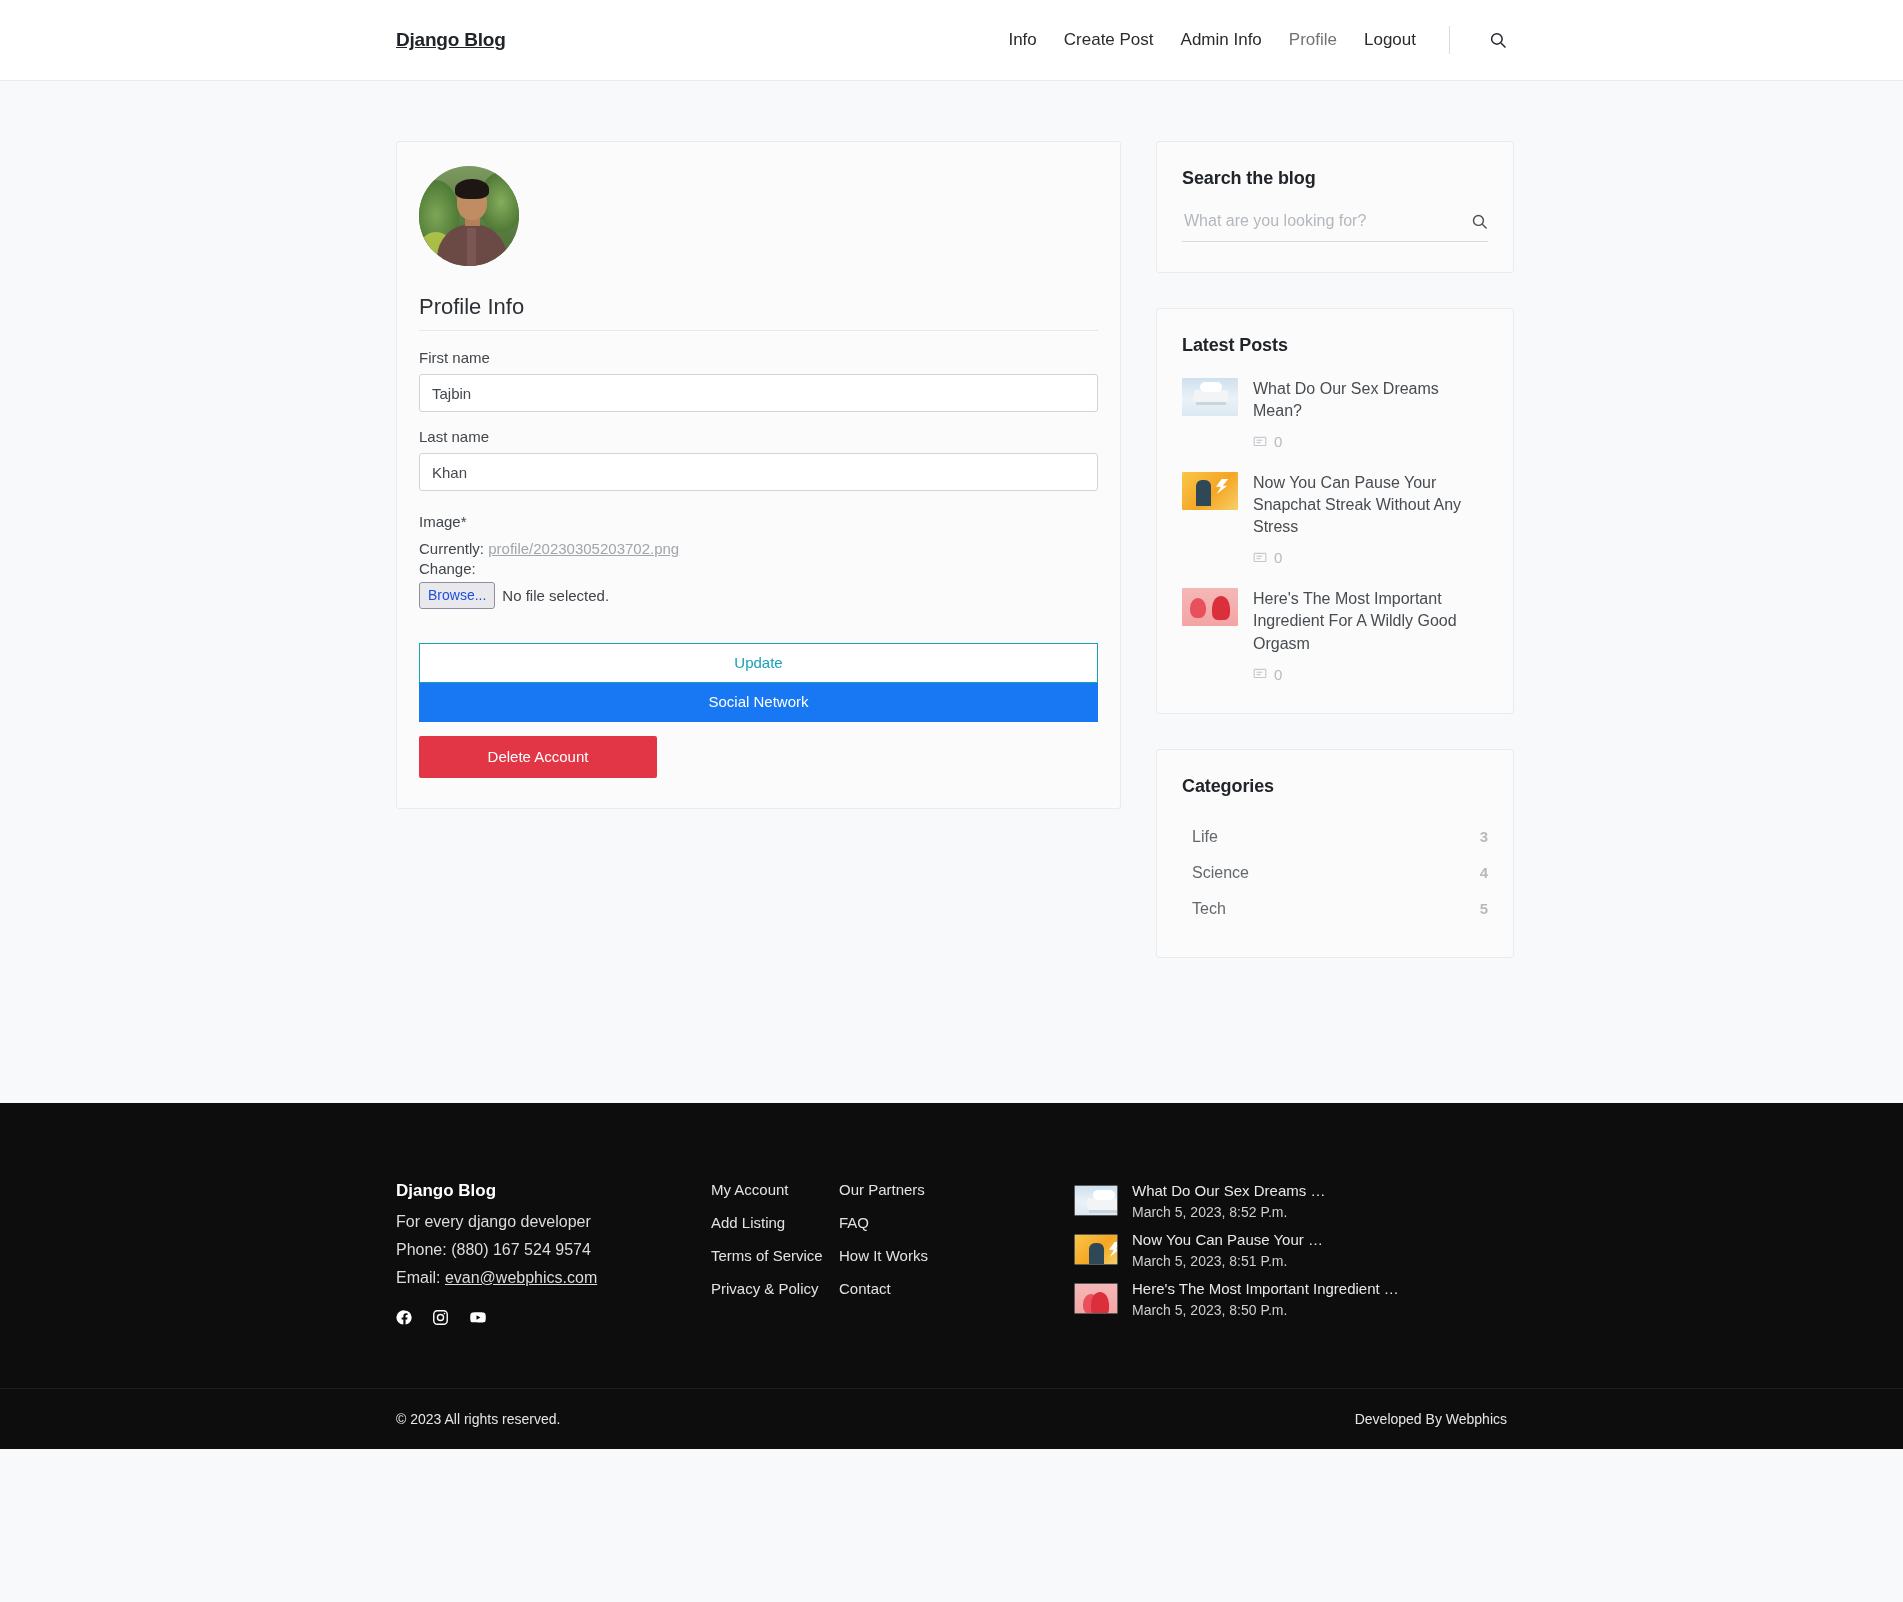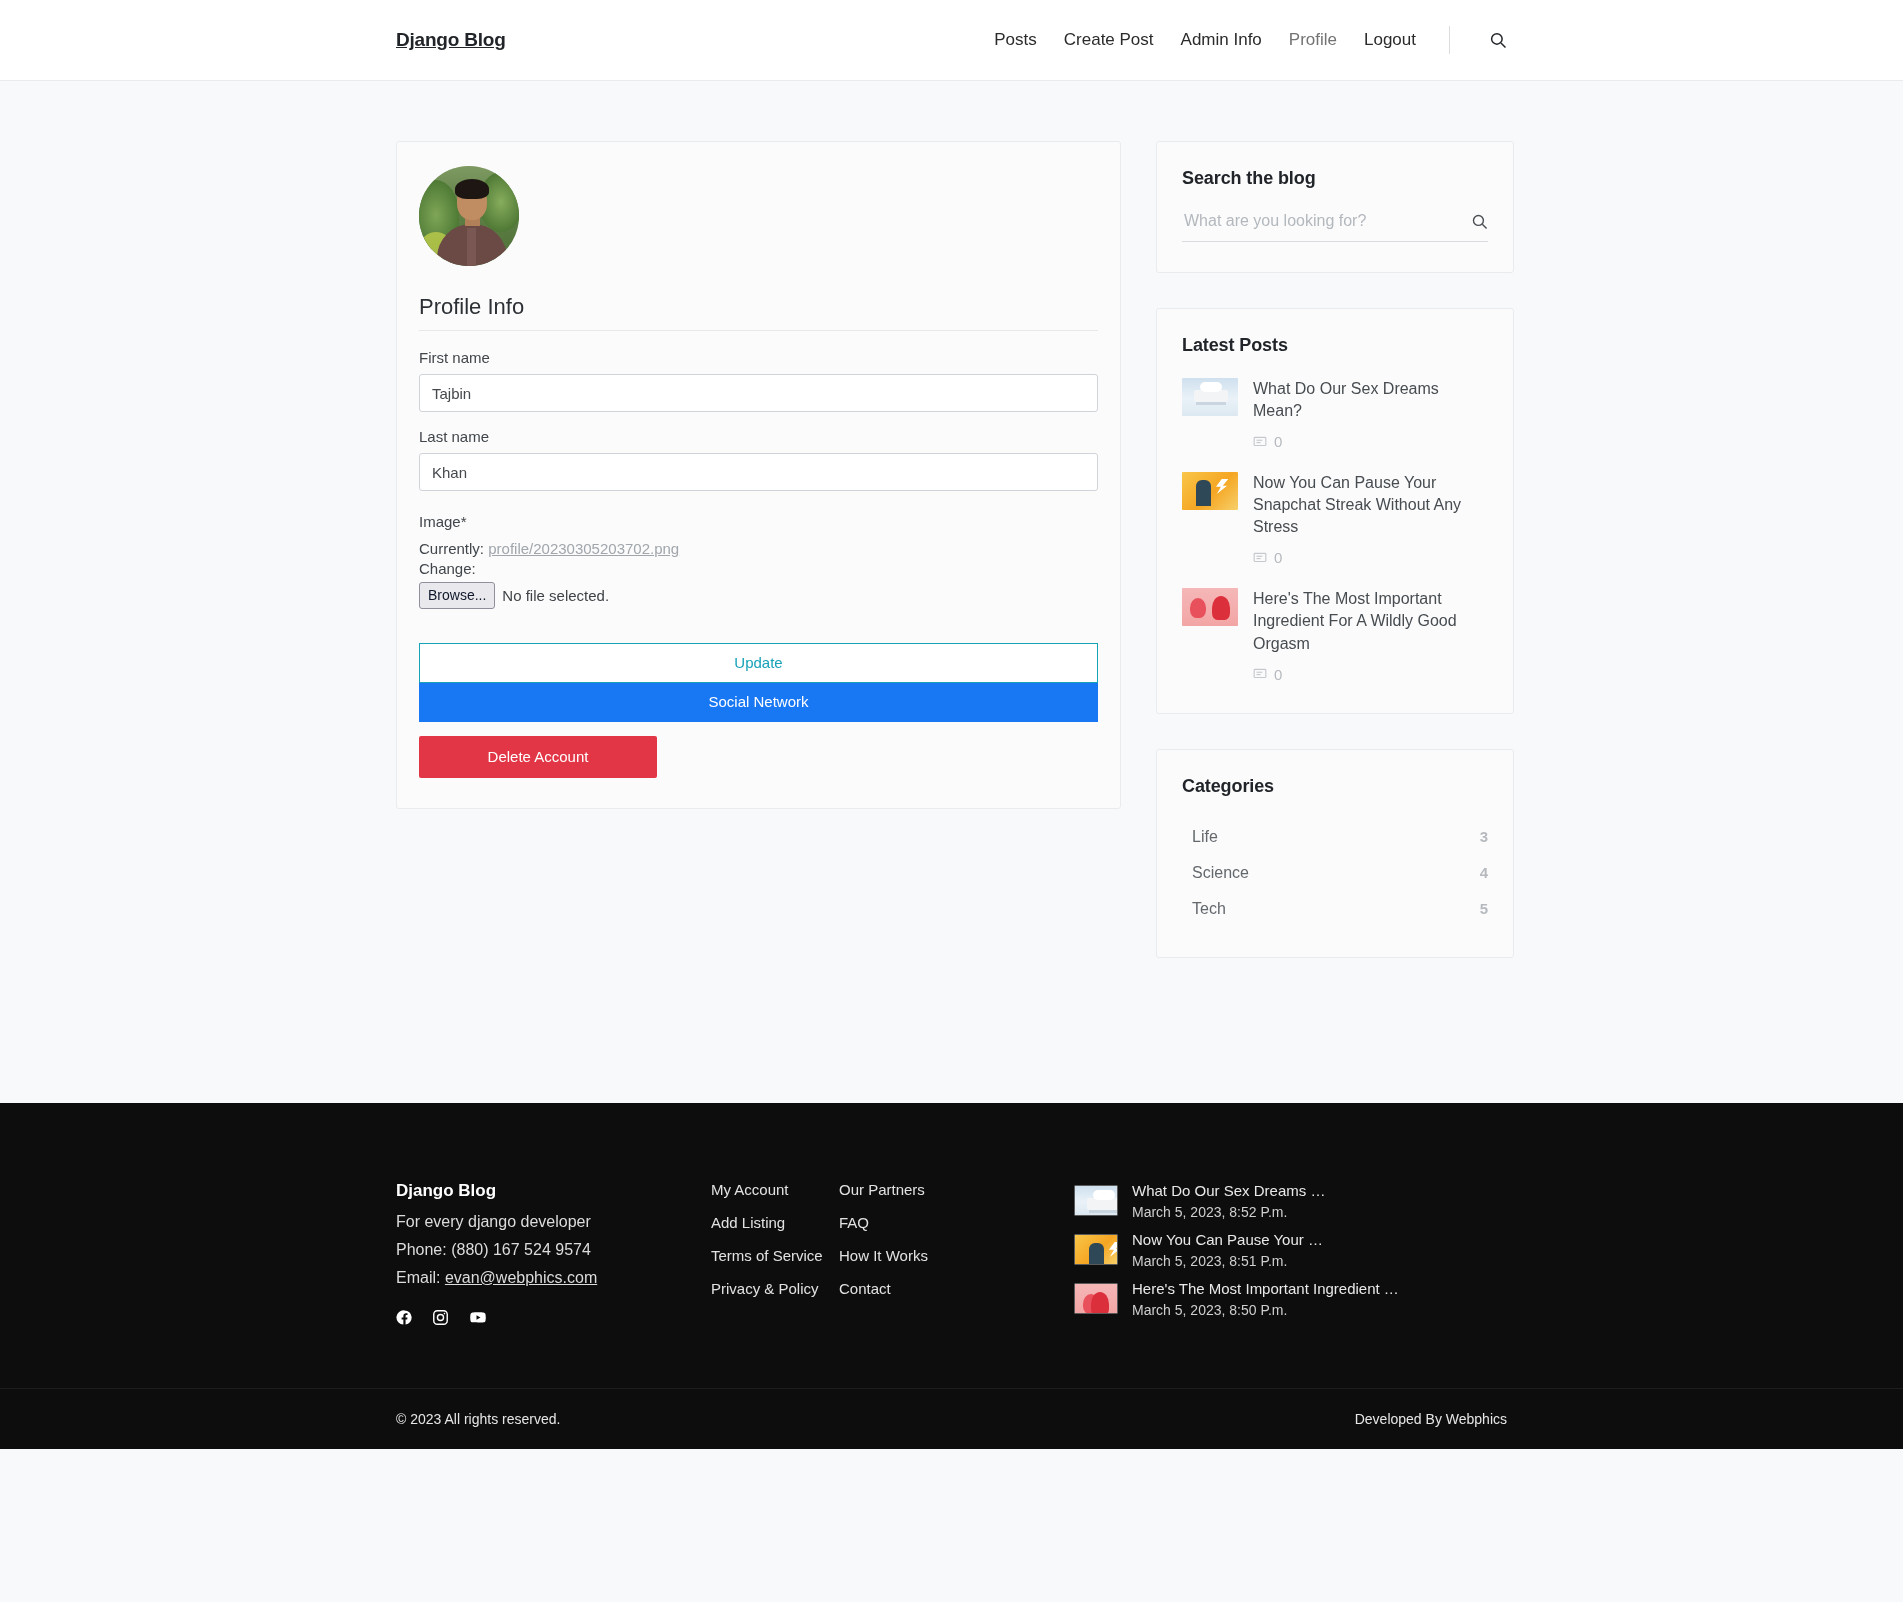--- a/index.html
+++ b/index.html
@@ -152,21 +152,21 @@
     outline: none;
   }
   .image-label { font-size: 15px; color: #41464b; margin: 22px 0 10px 0; }
   .currently-line { font-size: 15px; color: #41464b; margin-bottom: 3px; }
   .currently-value { color: #a0a6ab; }
   .change-line { font-size: 15px; color: #41464b; margin-bottom: 5px; }
   .file-row { display: flex; align-items: center; gap: 7px; }
   .browse-btn {
     font-family: inherit;
     font-size: 14px;
-    color: #0f172a;
+    color: #1d4ed8;
     background: #e9e9ed;
     border: 1px solid #8f8f9d;
     border-radius: 3px;
     padding: 2px 8px;
     cursor: pointer;
     line-height: 1.5;
   }
   .file-status { font-size: 15px; color: #3f4347; }
 
   .btn-group { display: flex; margin: 34px 0 14px 0; flex-direction: column; }
@@ -279,21 +279,21 @@
     color: #e6e6e6;
   }
 </style>
 </head>
 <body>
 
 <header class="site-header">
   <div class="header-inner">
     <a class="brand" href="#">Django Blog</a>
     <nav class="main-nav">
-      <a class="nav-link" href="#">Posts</a>
+      <a class="nav-link" href="#">Info</a>
       <a class="nav-link" href="#">Create Post</a>
       <a class="nav-link" href="#">Admin Info</a>
       <a class="nav-link active" href="#">Profile</a>
       <a class="nav-link" href="#">Logout</a>
       <span class="nav-sep"></span>
       <button class="header-search-btn">
         <svg width="18" height="18" viewBox="0 0 24 24" fill="none" stroke="#212529" stroke-width="2">
           <circle cx="10.5" cy="10.5" r="7"></circle>
             <line x1="16" y1="16" x2="22" y2="22"></line>
         </svg>

